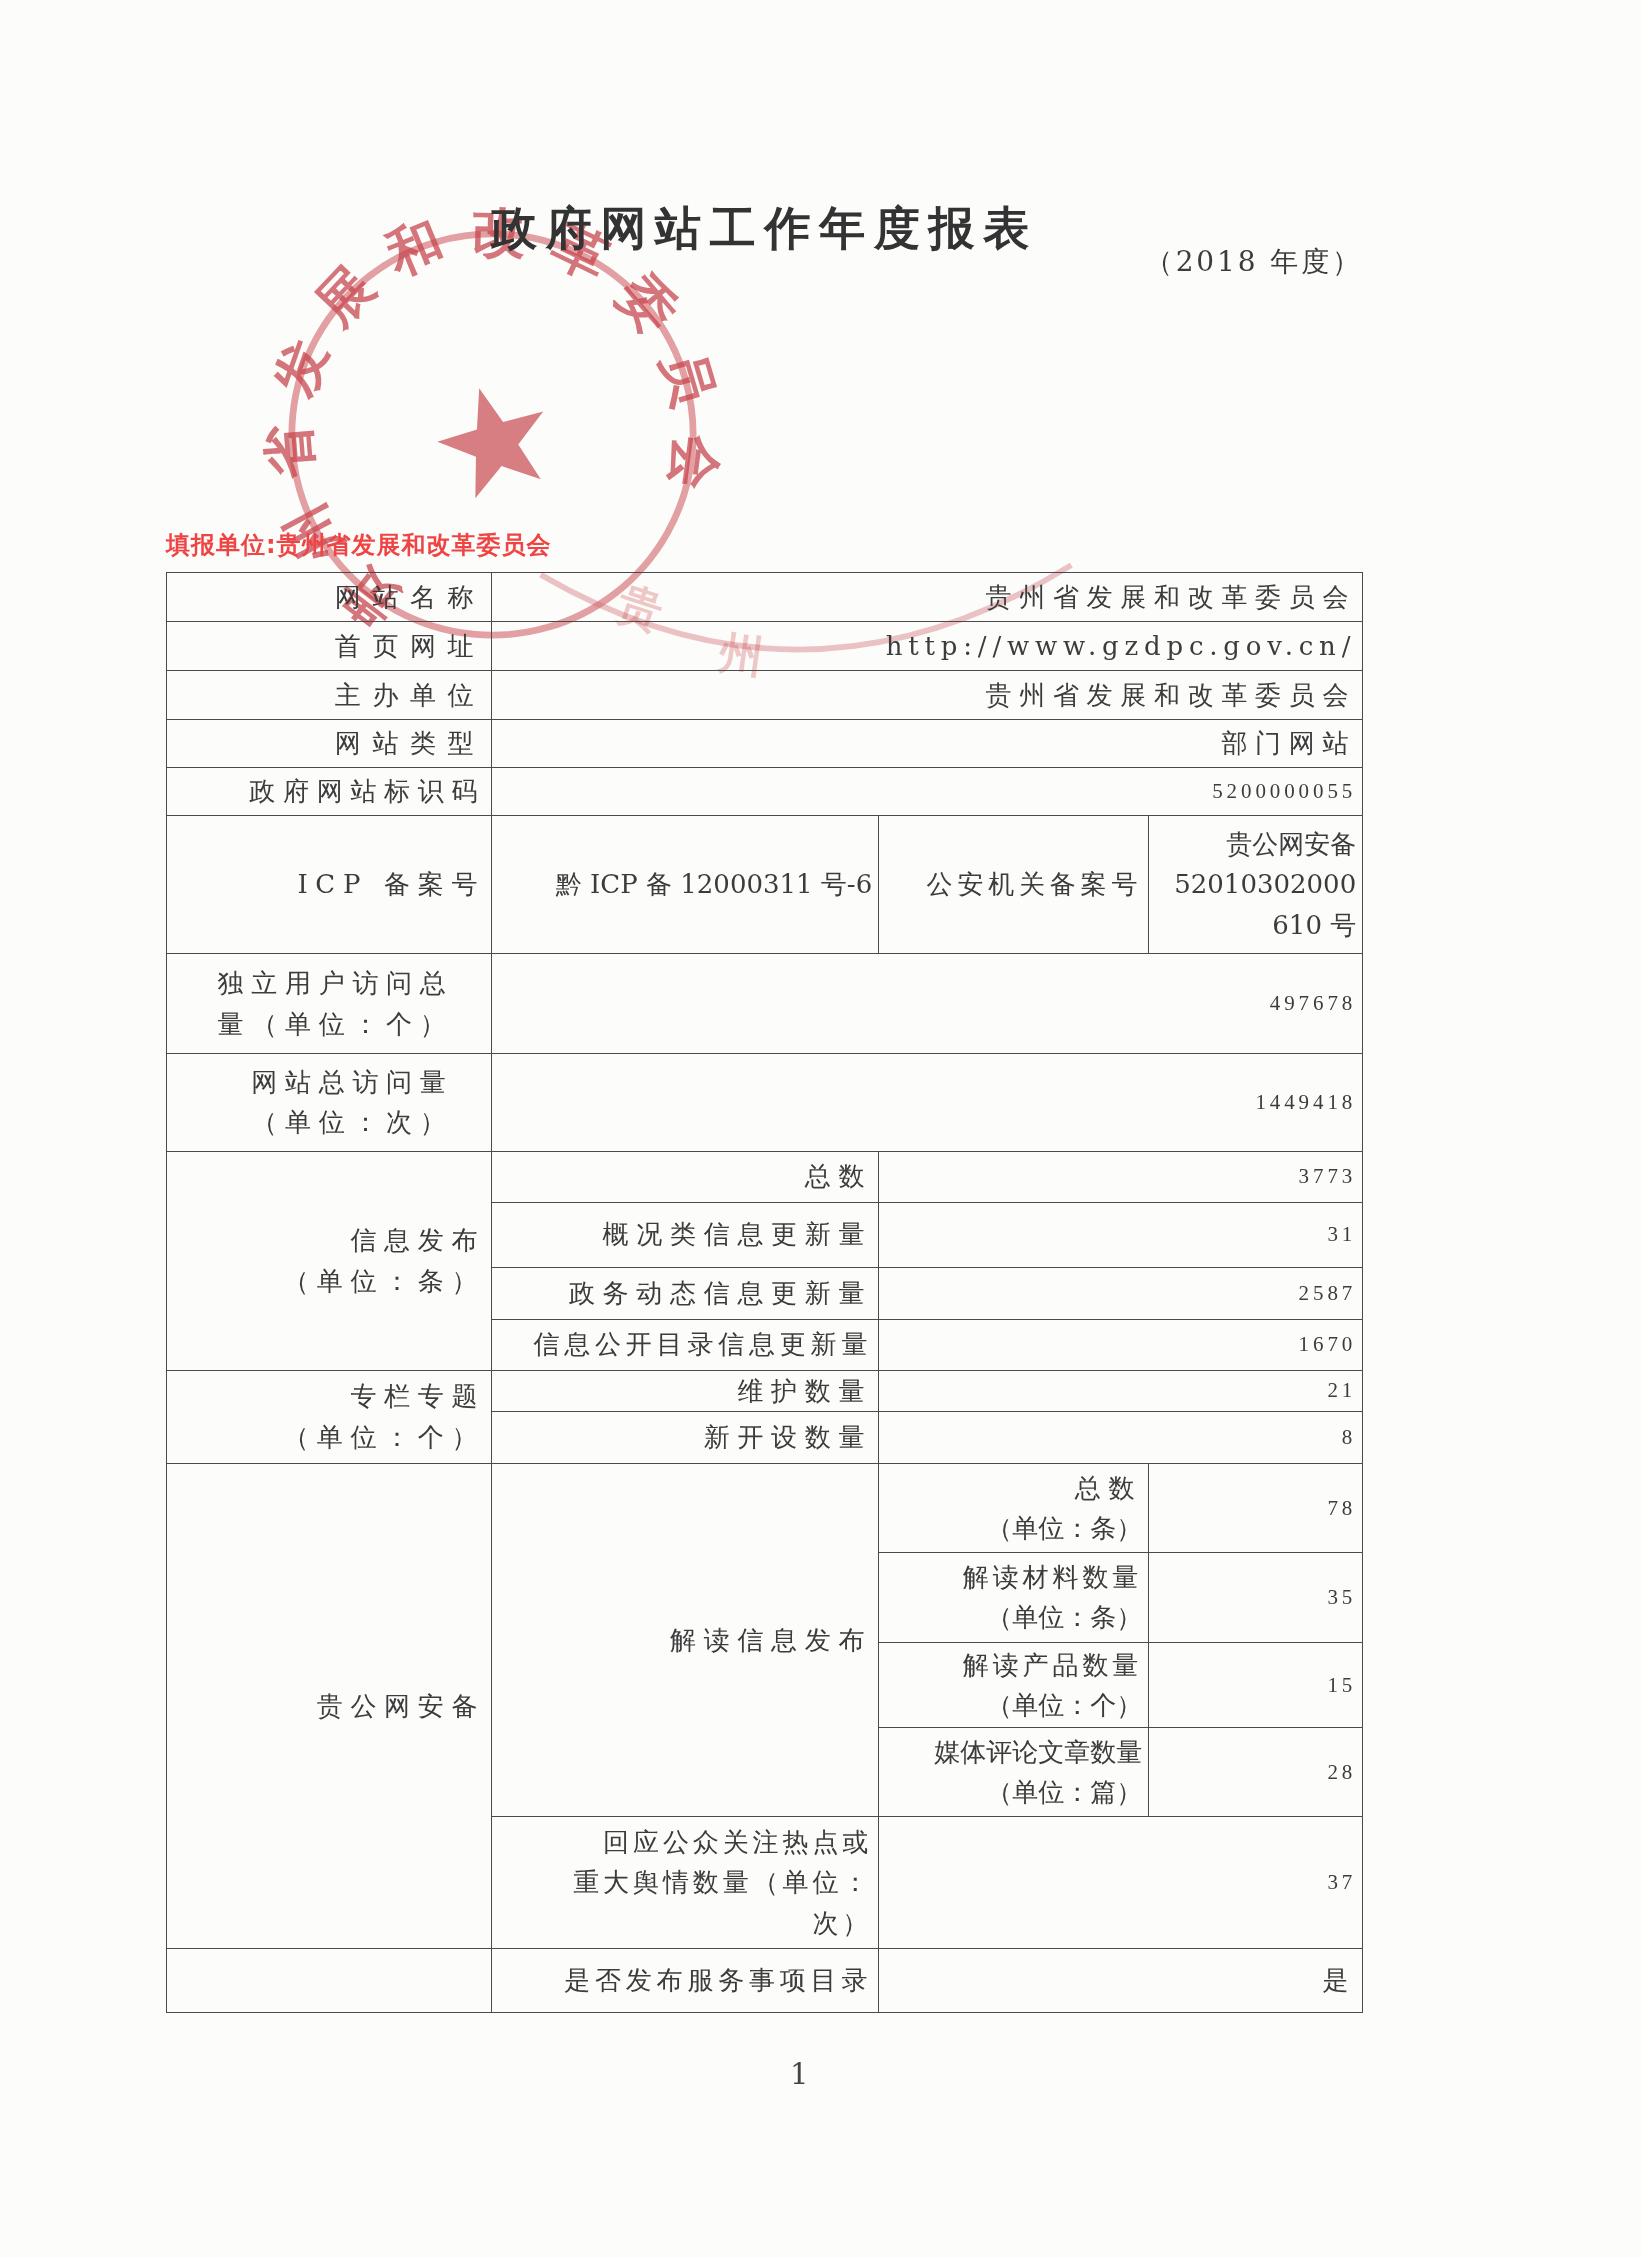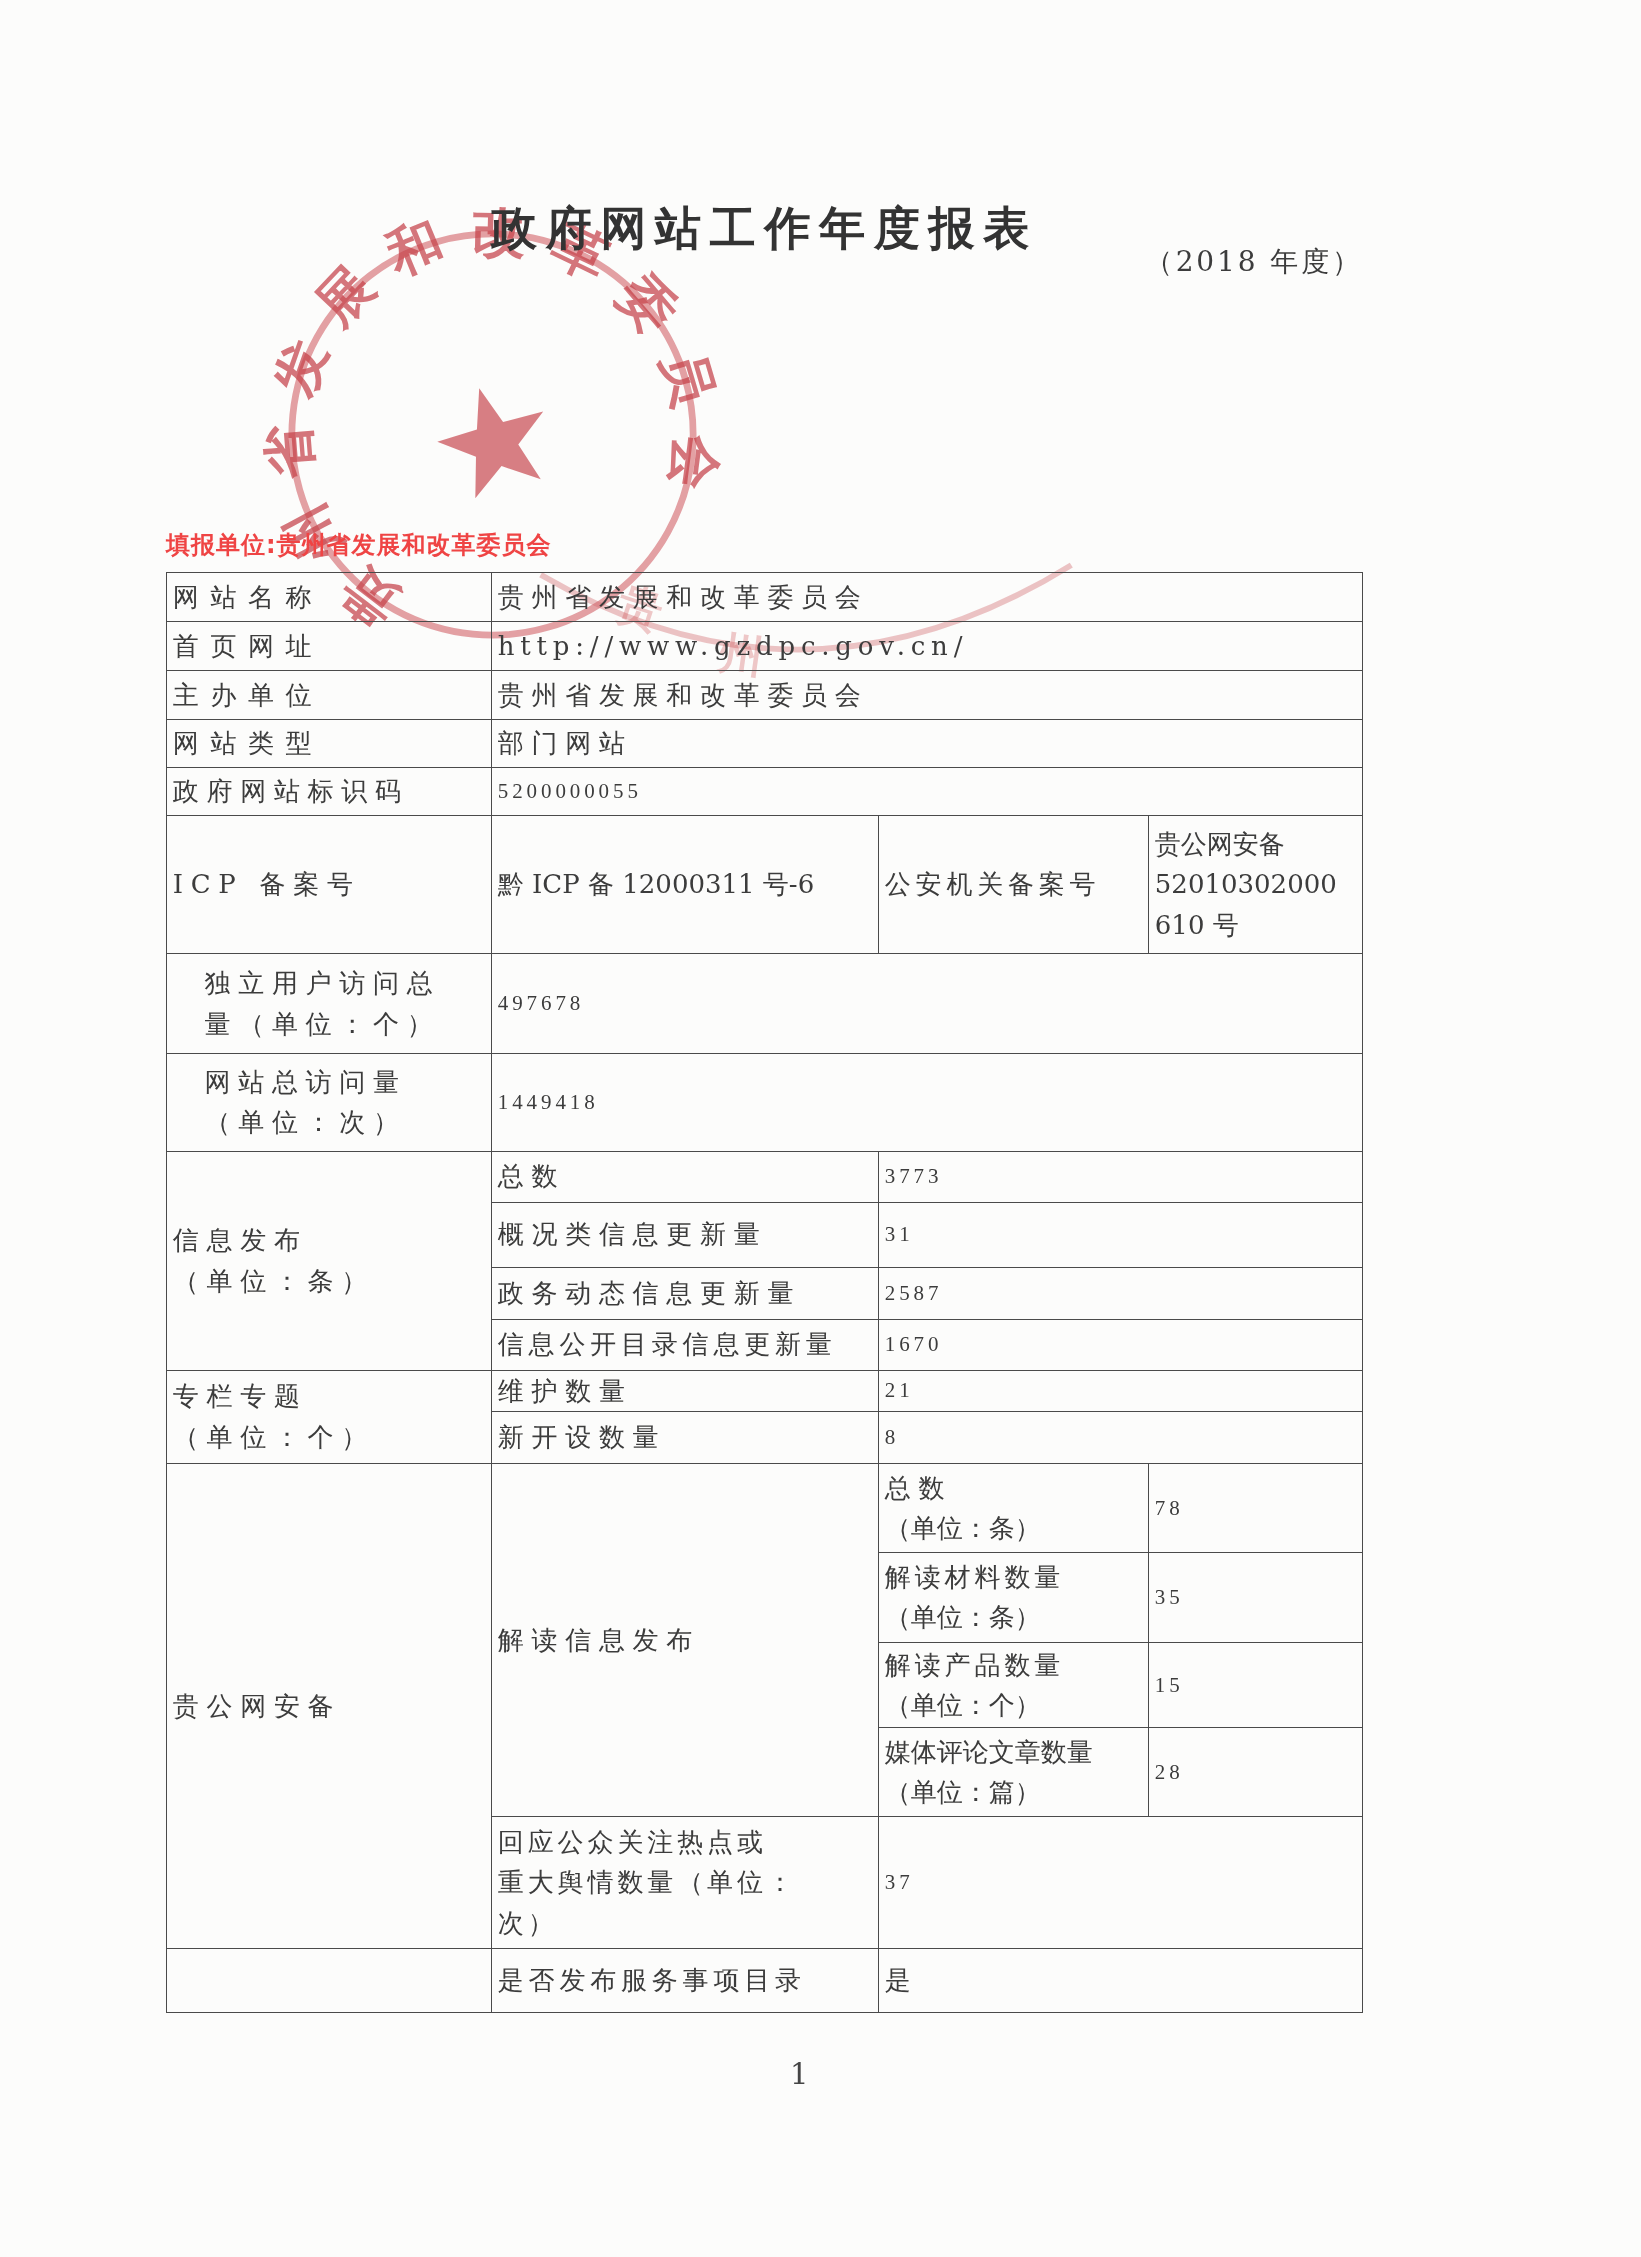--- a/index.html
+++ b/index.html
@@ -31,21 +31,21 @@
     font-size:24px; font-weight:bold; letter-spacing:1px; color:#ef4444;
   }
   table.report {
     position:absolute; left:0; top:572px;
     width:1197px;
     border-collapse:collapse; table-layout:fixed;
     font-size:26px; color:#3c3c3c;
   }
   table.report td {
     border:1.9px solid #4a4a4a;
-    text-align:left; vertical-align:middle;
+    text-align:right; vertical-align:middle;
     padding:0 5.8px;
     line-height:1.55;
   }
   .sp-wide   { letter-spacing:11.6px; }
   .sp-label  { letter-spacing:7.7px; }
   .val-cjk   { letter-spacing:7.7px; }
   .val-num   { letter-spacing:3.9px; font-size:21px;font-family:Liberation Serif, serif; }
   .val-url   { letter-spacing:5.8px; }
   .narrow-inner { width:249px; margin:8px auto; }
   .page-number {

